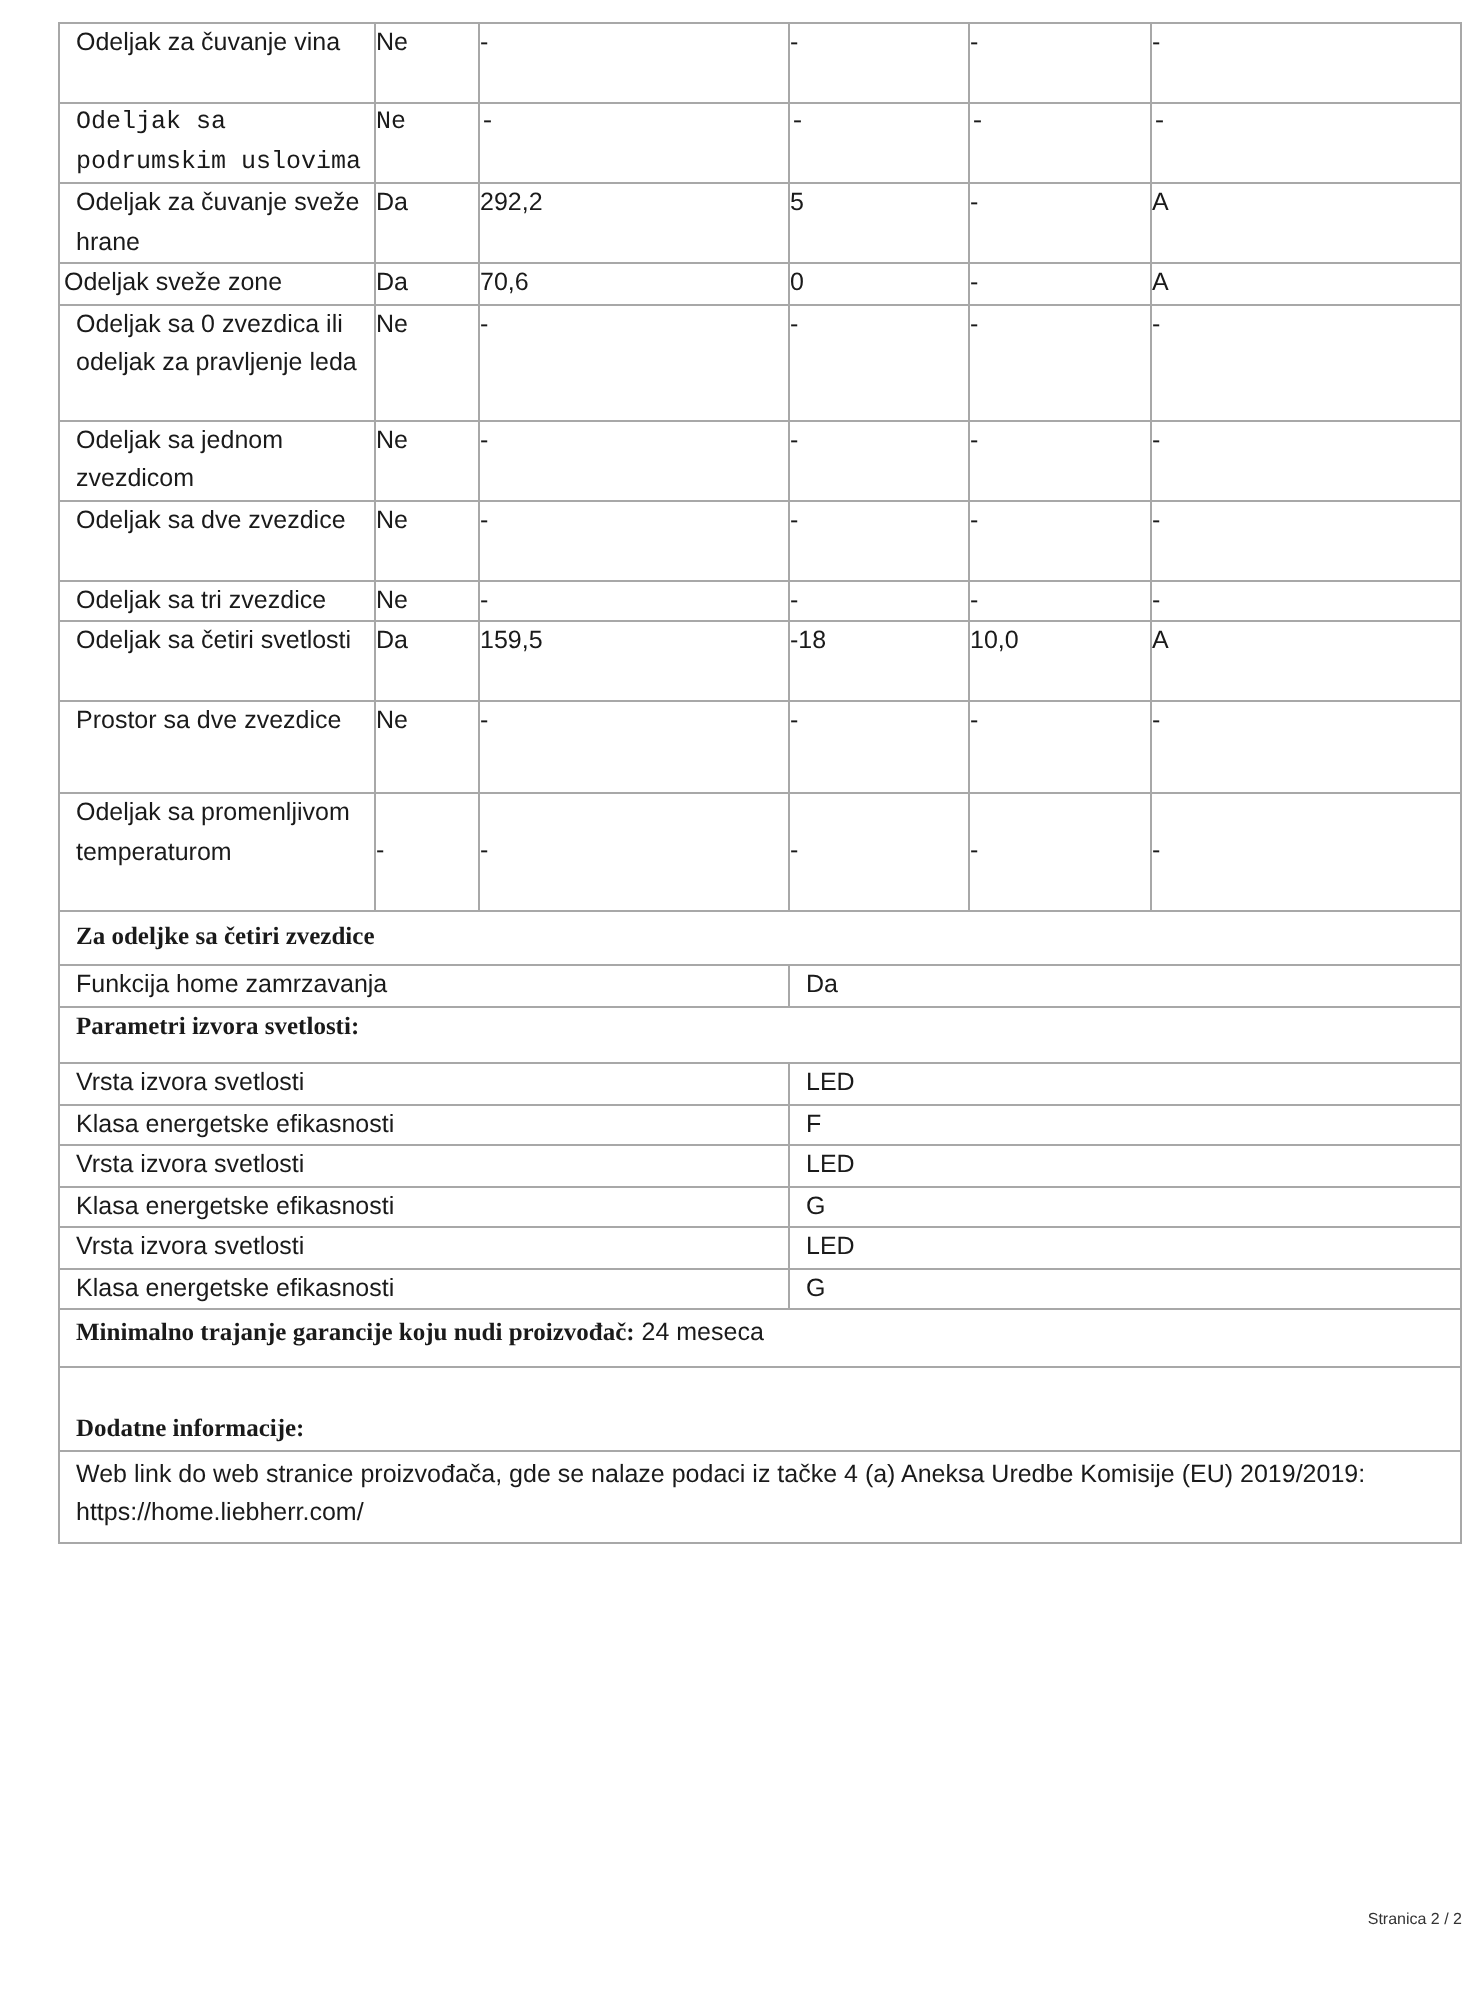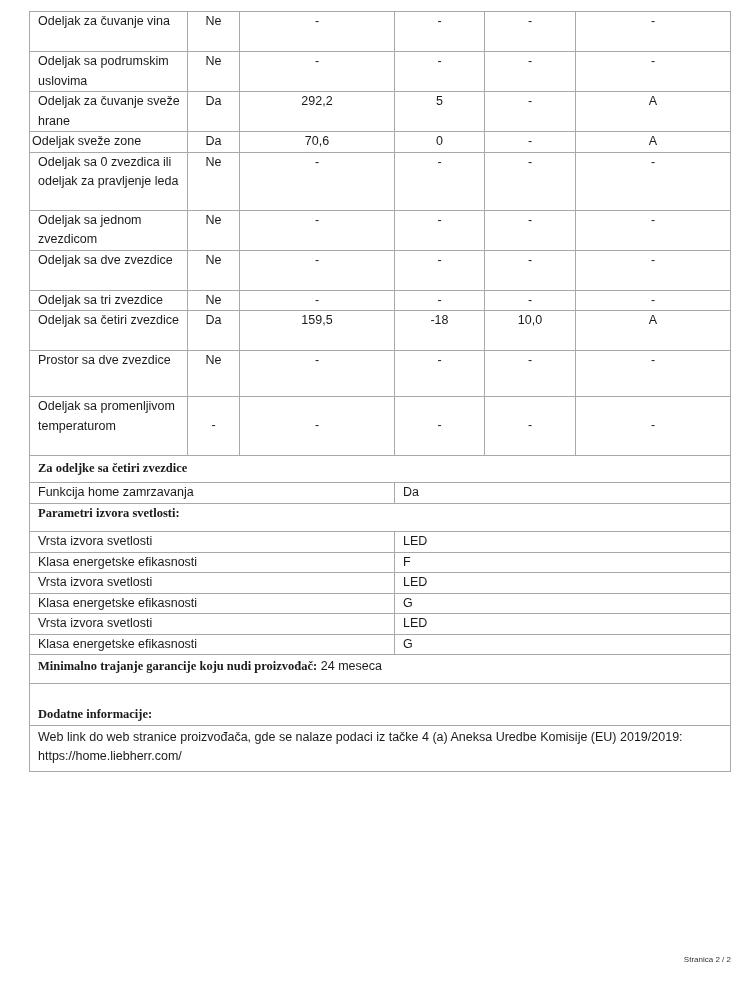--- a/index.html
+++ b/index.html
@@ -1,21 +1,21 @@
 <!DOCTYPE html>
 <html><head>
 <meta charset="utf-8">
 <style>
   html, body { margin: 0; padding: 0; background: #ffffff; }
   body { width: 731px; height: 1000px; position: relative; overflow: hidden;
          font-family: "Liberation Sans", sans-serif; color: #1a1a1a; font-size: 12.5px; }
   .page { position: absolute; left: 16px; top: 0; width: 731px; height: 1000px; }
   table { position: absolute; left: 13px; top: 11px; width: 701px; border-collapse: collapse; table-layout: fixed; }
   td { border: 1px solid #a8a8a8; padding: 0 0 0 8px; vertical-align: top; line-height: 19.5px; }
-  td.c { text-align: center; padding-left: 0; }
+  td.c { padding-left: 0; }
   td.tight { padding-left: 2px; }
   tr.thick-top td { border-top: 1px solid #6e6e6e; }
   .b { font-weight: bold; font-family: Liberation Serif, serif; }
   .footer { position: absolute; right: 16px; top: 955px; font-size: 8px; color: #333; }
 </style>
 </head>
 <body>
 
 <div class="page">
 <table>
@@ -29,21 +29,21 @@
   </colgroup>
   <tbody id="comp-body">
         <tr style="height: 40px;">
           <td class="">Odeljak za čuvanje vina</td>
           <td class="c">Ne</td>
           <td class="c">-</td>
           <td class="c">-</td>
           <td class="c">-</td>
           <td class="c">-</td>
         </tr>
-        <tr style="height: 39px;">
+        <tr style="height: 39px; font-family: Liberation Mono, monospace;">
           <td class="">Odeljak sa podrumskim uslovima</td>
           <td class="c">Ne</td>
           <td class="c">-</td>
           <td class="c">-</td>
           <td class="c">-</td>
           <td class="c">-</td>
         </tr>
         <tr class="thick-top" style="height: 39px;">
           <td class="">Odeljak za čuvanje sveže hrane</td>
           <td class="c">Da</td>
@@ -86,21 +86,21 @@
         </tr>
         <tr class="thick-top" style="height: 19px;">
           <td class="">Odeljak sa tri zvezdice</td>
           <td class="c">Ne</td>
           <td class="c">-</td>
           <td class="c">-</td>
           <td class="c">-</td>
           <td class="c">-</td>
         </tr>
         <tr class="thick-top" style="height: 40px;">
-          <td class="">Odeljak sa četiri zvezdice</td>
+          <td class="">Odeljak sa četiri svetlosti</td>
           <td class="c">Da</td>
           <td class="c">159,5</td>
           <td class="c">-18</td>
           <td class="c">10,0</td>
           <td class="c">A</td>
         </tr>
         <tr style="height: 46px;">
           <td class="">Prostor sa dve zvezdice</td>
           <td class="c">Ne</td>
           <td class="c">-</td>

